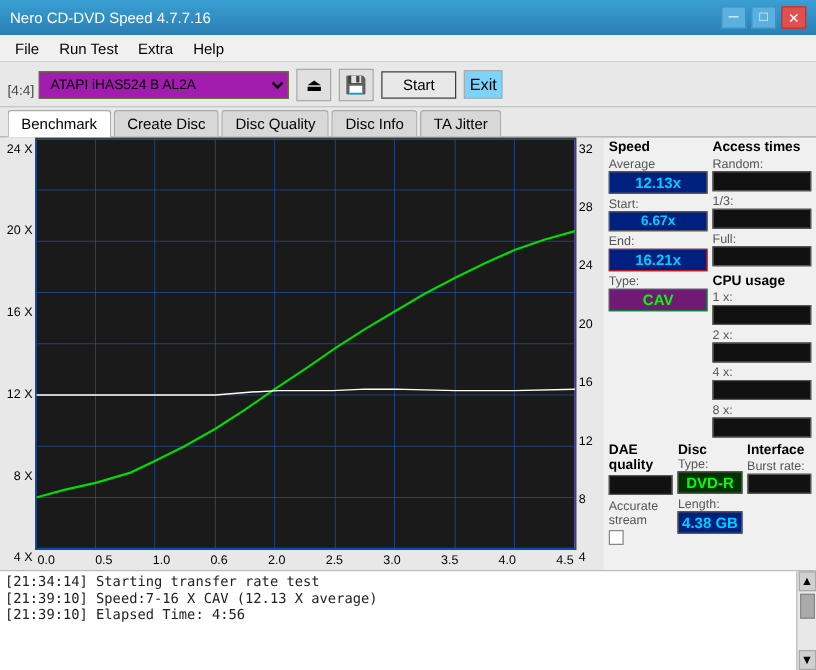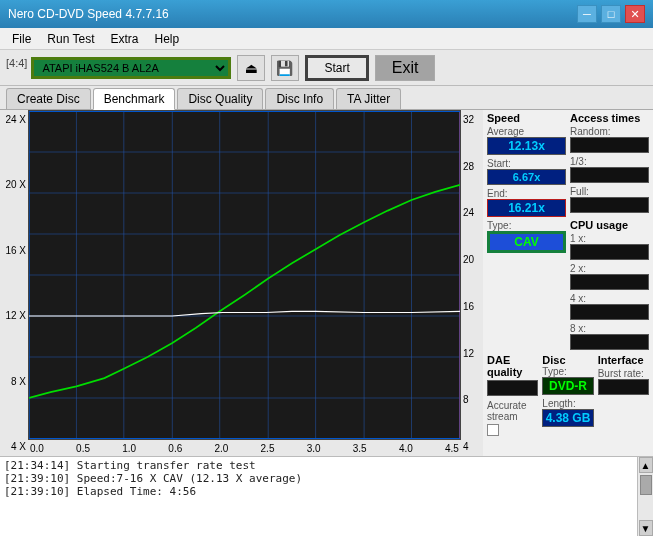--- a/index.html
+++ b/index.html
@@ -52,21 +52,21 @@
       align-items: center;
       height: 36px;
       padding: 2px 6px;
       gap: 6px;
     }
     #logo-area {
       display: flex; align-items: center; margin-right: 8px;
     }
 
     #drive-selector {
-      display: flex; align-items: flex-start; gap: 4px;
+      display: flex; align-items: flex-end; gap: 4px;
     }
     #drive-label { font-size: 11px; color: #444; }
     #drive-combo {
       background: white; border: 1px solid #aaa; padding: 2px 4px;
       font-size: 11px; height: 22px; min-width: 200px;
     }
     .toolbar-icon-btn {
       width: 28px; height: 26px;
       background: #e0e0e0;
       border: 1px solid #aaa;
@@ -303,33 +303,33 @@
   <div id="menubar">
     <span class="menu-item">File</span>
     <span class="menu-item">Run Test</span>
     <span class="menu-item">Extra</span>
     <span class="menu-item">Help</span>
   </div>
 
   <div id="toolbar">
     <div id="drive-selector">
       <span id="drive-label" style="font-size:11px;color:#444;">[4:4]</span>
-      <select id="drive-combo" style="font-size:11px;height:22px;min-width:200px;background:#15803d;border:3px solid #4d7c0f;padding:0 4px;">
+      <select id="drive-combo" style="font-size:11px;height:22px;min-width:200px;background:#a21caf;border:1px solid #4d7c0f;padding:0 4px;">
         <option>ATAPI iHAS524  B  AL2A</option>
       </select>
     </div>
     <button class="toolbar-icon-btn" title="Eject">⏏</button>
     <button class="toolbar-icon-btn" title="Save">💾</button>
-    <button id="start-btn" style="background:#e8e8e8;border:3px solid #404040;padding:3px 16px;cursor:pointer;font-size:12px;">Start</button>
-    <button id="stop-btn" style="background:#a3a3a3;border:1px solid #aaa;padding:3px 16px;cursor:pointer;font-size:16px;">Exit</button>
+    <button id="start-btn" style="background:#e8e8e8;border:1px solid #404040;padding:3px 16px;cursor:pointer;font-size:12px;">Start</button>
+    <button id="stop-btn" style="background:#7dd3fc;border:1px solid #aaa;padding:3px 4px;cursor:pointer;font-size:13px;">Exit</button>
   </div>
 
   <div id="tabs">
+    <div class="tab active">Benchmark</div>
     <div class="tab">Create Disc</div>
-    <div class="tab active">Benchmark</div>
     <div class="tab">Disc Quality</div>
     <div class="tab">Disc Info</div>
     <div class="tab">TA Jitter</div>
   </div>
 
   <div id="content-row">
 
     <div class="main-area">
       <div style="display:flex;flex:1;overflow:hidden;">
 
@@ -409,21 +409,21 @@
 
             <div style="flex:1;">
               <div style="font-size:11px;font-weight:bold;margin-bottom:2px;">Speed</div>
               <div style="font-size:10px;color:#555;">Average</div>
               <span class="stat-val" style="background:#002080;color:#00ccff;font-weight:bold;font-size:12px;border:1px solid #555;display:block;text-align:center;padding:1px;margin-bottom:3px;">12.13x</span>
               <div style="font-size:10px;color:#555;">Start:</div>
               <span class="stat-val" style="background:#002080;color:#00ccff;font-weight:bold;font-size:11px;border:1px solid #555;display:block;text-align:center;padding:1px;margin-bottom:3px;">6.67x</span>
               <div style="font-size:10px;color:#555;">End:</div>
               <span class="stat-val" style="background:#002080;color:#00ccff;font-weight:bold;font-size:12px;border:1px solid #b91c1c;display:block;text-align:center;padding:1px;margin-bottom:3px;">16.21x</span>
               <div style="font-size:10px;color:#555;">Type:</div>
-              <span class="stat-val green-val" style="background:#1d4ed8;color:#00ff00;font-weight:bold;font-size:12px;border:3px solid #15803d;display:block;text-align:center;padding:1px;">CAV</span>
+              <span class="stat-val green-val" style="background:#701a75;color:#00ff00;font-weight:bold;font-size:12px;border:1px solid #15803d;display:block;text-align:center;padding:1px;">CAV</span>
             </div>
 
             <div style="flex:1;">
               <div style="font-size:11px;font-weight:bold;margin-bottom:2px;">Access times</div>
               <div style="font-size:10px;color:#555;">Random:</div>
               <span class="stat-val dark-val" style="background:#111;color:#888;font-size:11px;border:1px solid #555;display:block;text-align:center;padding:1px;margin-bottom:3px;min-height:16px;">&nbsp;</span>
               <div style="font-size:10px;color:#555;">1/3:</div>
               <span class="stat-val dark-val" style="background:#111;color:#888;font-size:11px;border:1px solid #555;display:block;text-align:center;padding:1px;margin-bottom:3px;min-height:16px;">&nbsp;</span>
               <div style="font-size:10px;color:#555;">Full:</div>
               <span class="stat-val dark-val" style="background:#111;color:#888;font-size:11px;border:1px solid #555;display:block;text-align:center;padding:1px;margin-bottom:6px;min-height:16px;">&nbsp;</span>

